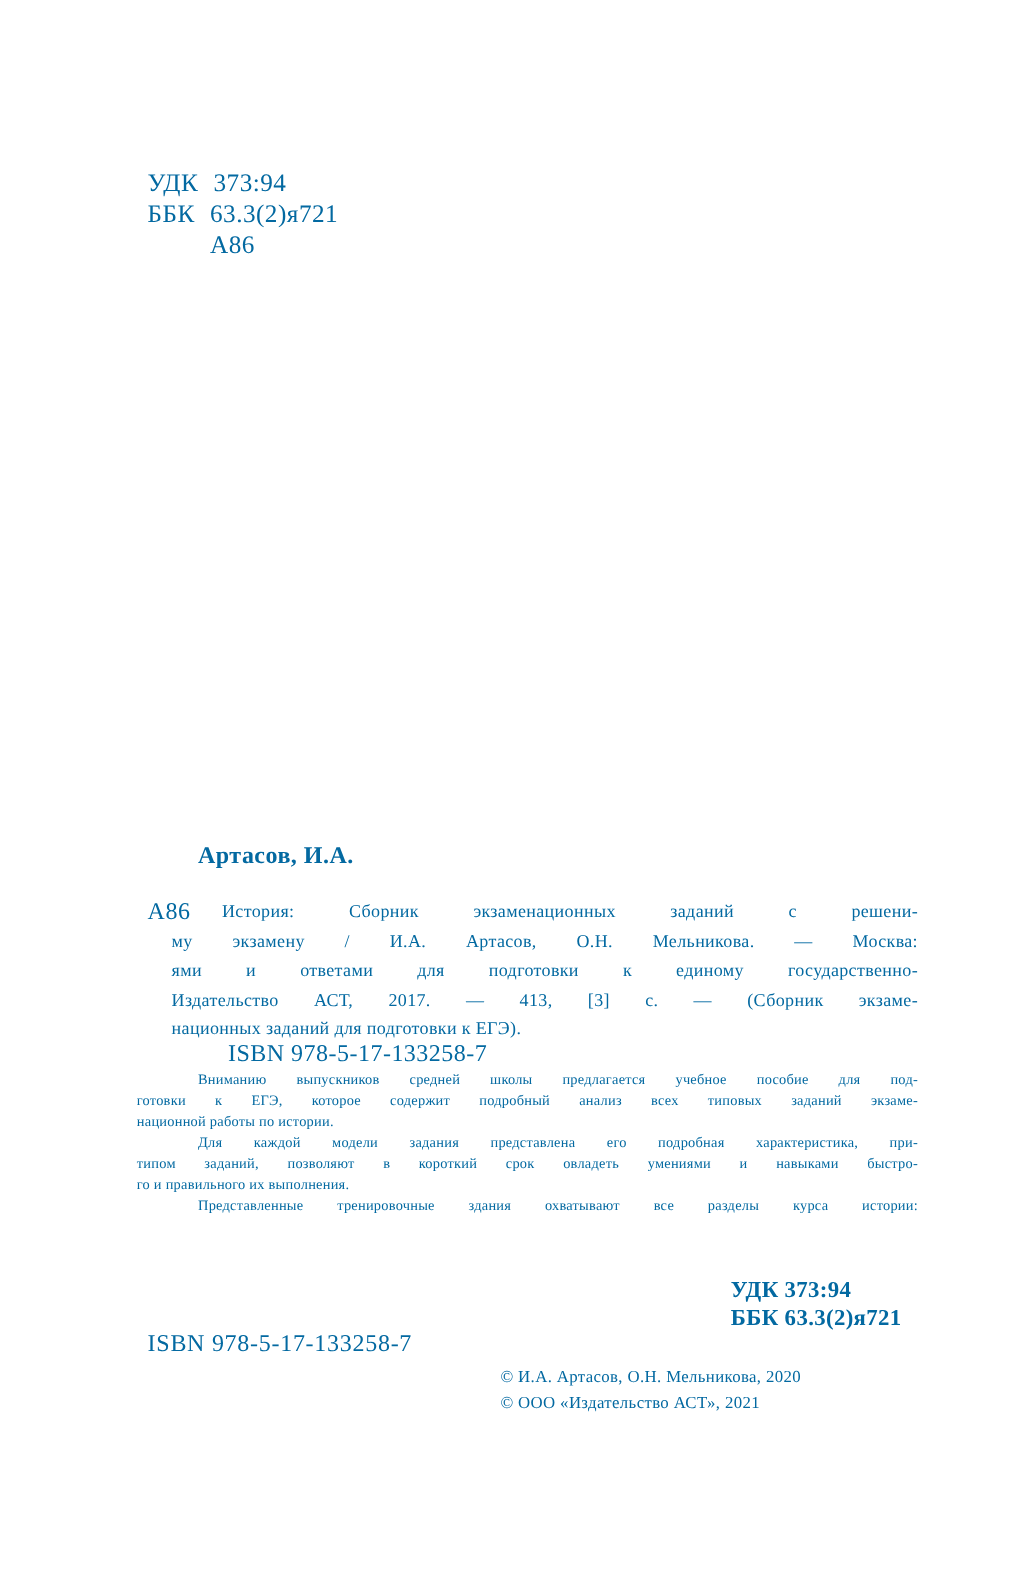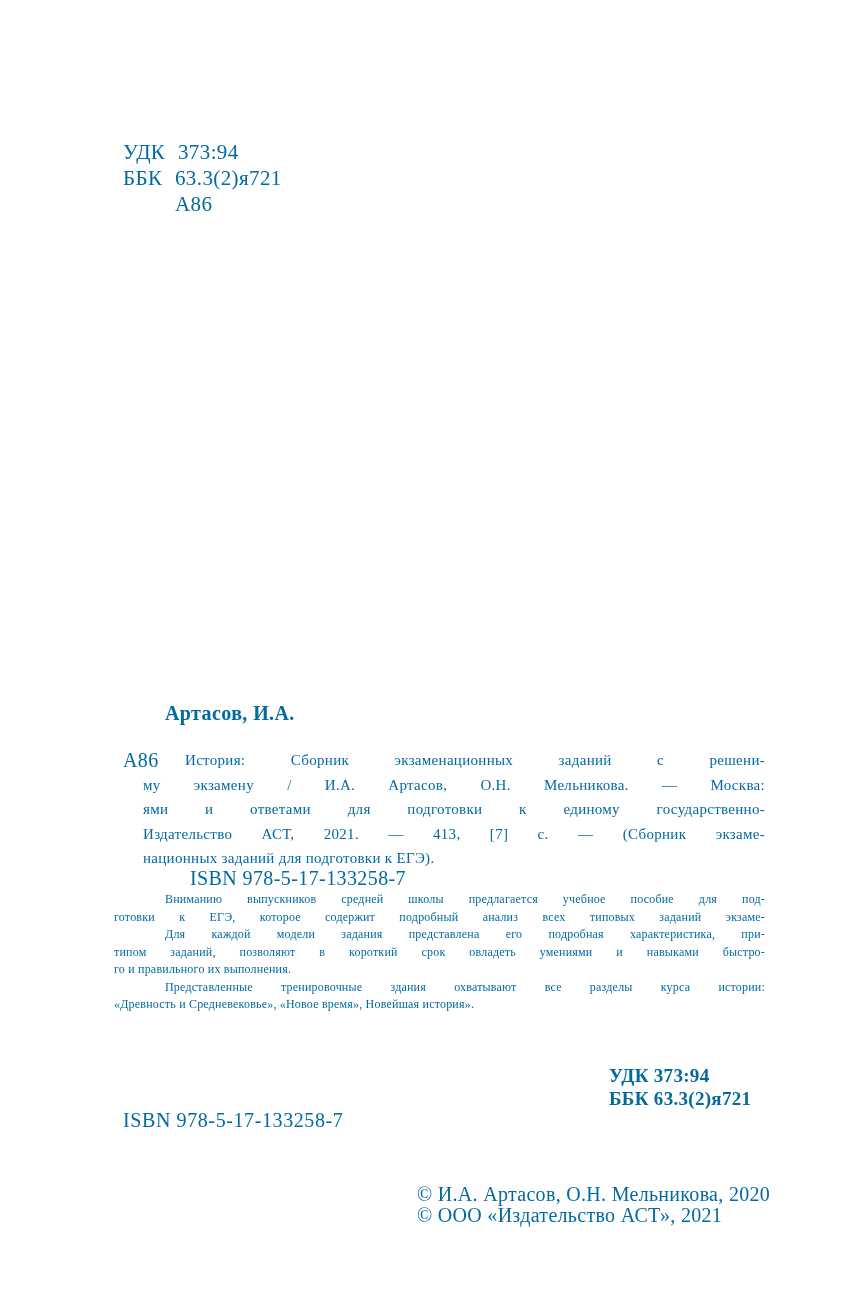--- a/index.html
+++ b/index.html
@@ -83,22 +83,22 @@
   }
 
   
   .bottom-isbn {
     left: 123px; top: 1109px;
     font-size: 20px;
     letter-spacing: 0.6px;
     white-space: nowrap;
   }
   .copyright {
-    left: 417px; top: 1184px;
-    font-size: 20px;
+    left: 417px; top: 1139px;
+    font-size: 14px;
     line-height: 20.5px;
     letter-spacing: 0.3px;
     white-space: nowrap;
   }
 </style>
 </head>
 <body>
 
 <div class="page">
 
@@ -108,41 +108,41 @@
     <div class="auth-code-line">А86</div>
   </div>
 
   <div class="abs author-line">Артасов, И.А.</div>
   <div class="abs biblio-code">А86</div>
 
   <div class="abs biblio-par">
     <div class="jline ind-b">История: Сборник экзаменационных заданий с решени-</div>
     <div class="jline">му экзамену / И.А. Артасов, О.Н. Мельникова. — Москва:</div>
     <div class="jline">ями и ответами для подготовки к единому государственно-</div>
-    <div class="jline">Издательство АСТ, 2021. — 413, [7] с. — (Сборник экзаме-</div>
+    <div class="jline">Издательство АСТ, 2017. — 413, [3] с. — (Сборник экзаме-</div>
     <div class="jline last">национных заданий для подготовки к ЕГЭ).</div>
   </div>
 
   <div class="abs biblio-isbn">ISBN 978-5-17-133258-7</div>
 
   <div class="abs annotation">
     <div>
       <div class="jline ind-a">Вниманию выпускников средней школы предлагается учебное пособие для под-</div>
       <div class="jline">готовки к ЕГЭ, которое содержит подробный анализ всех типовых заданий экзаме-</div>
+      <div class="jline last">национной работы по истории.</div>
     </div>
     <div>
       <div class="jline ind-a">Для каждой модели задания представлена его подробная характеристика, при-</div>
     </div>
     <div>
       <div class="jline">типом заданий, позволяют в короткий срок овладеть умениями и навыками быстро-</div>
       <div class="jline last">го и правильного их выполнения.</div>
     </div>
     <div>
       <div class="jline ind-a">Представленные тренировочные здания охватывают все разделы курса истории:</div>
-      <div class="jline last">«Древность и Средневековье», «Новое время», Новейшая история».</div>
     </div>
   </div>
 
   <div class="abs bottom-codes">
     <div>УДК 373:94</div>
     <div>ББК 63.3(2)я721</div>
   </div>
 
   <div class="abs bottom-isbn">ISBN 978-5-17-133258-7</div>
 

